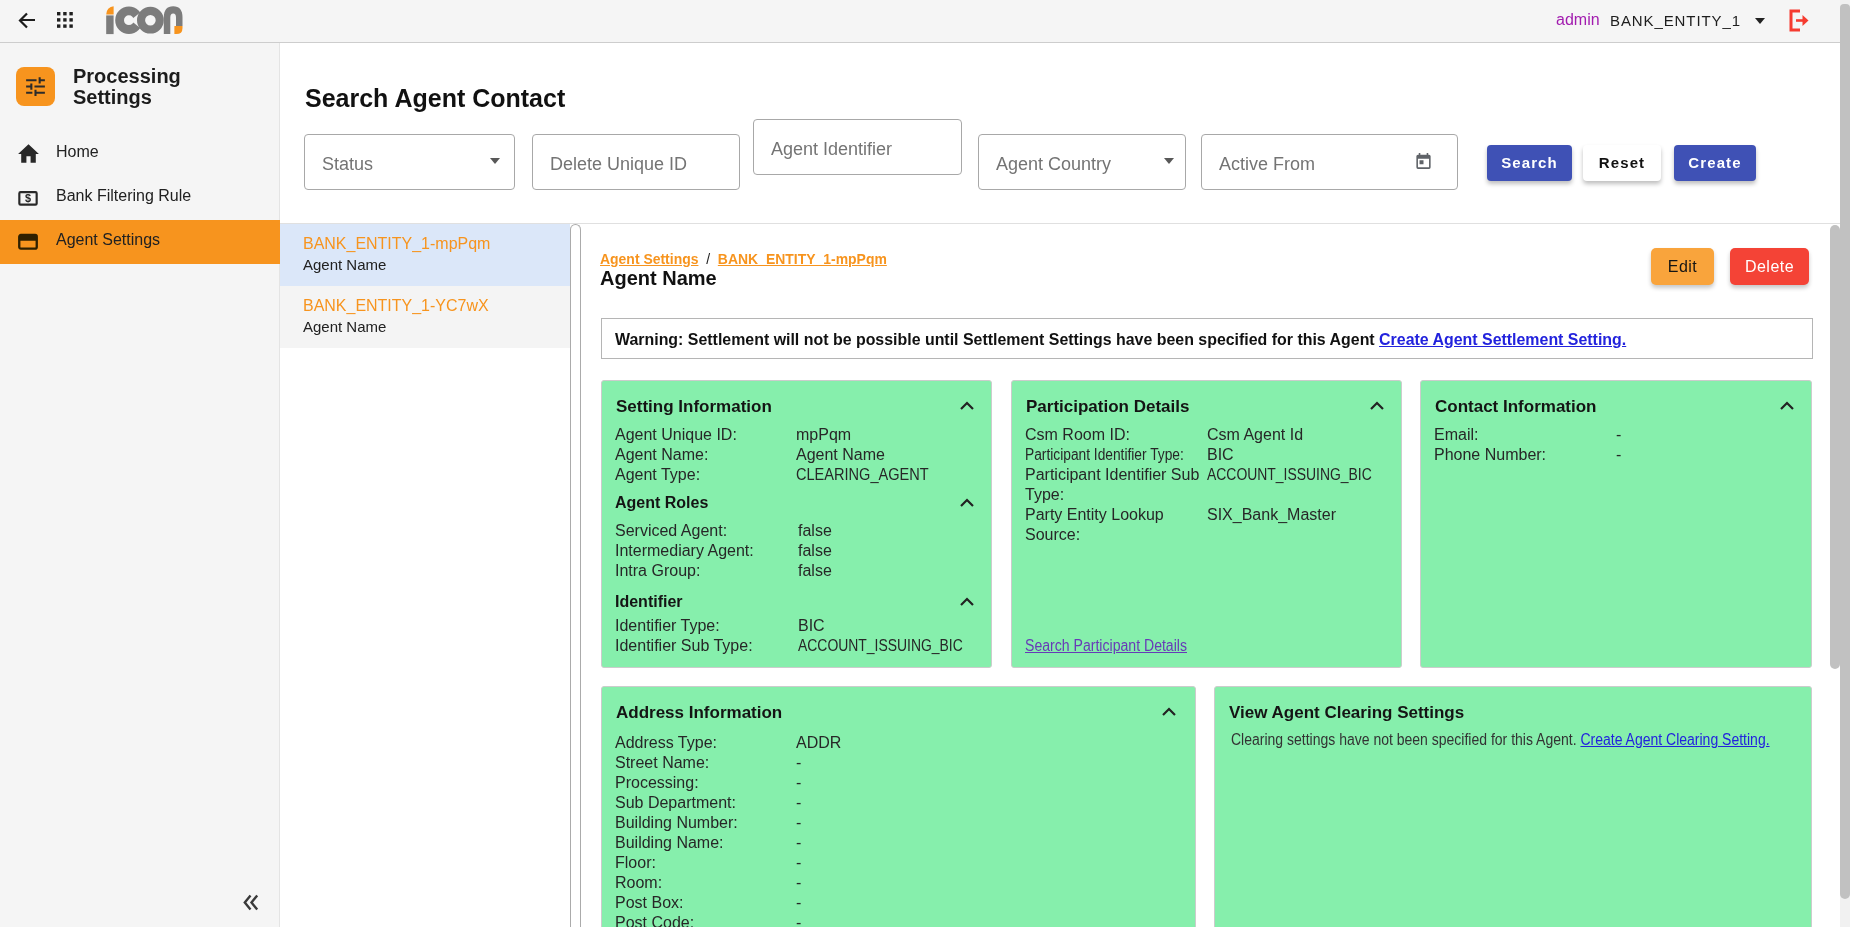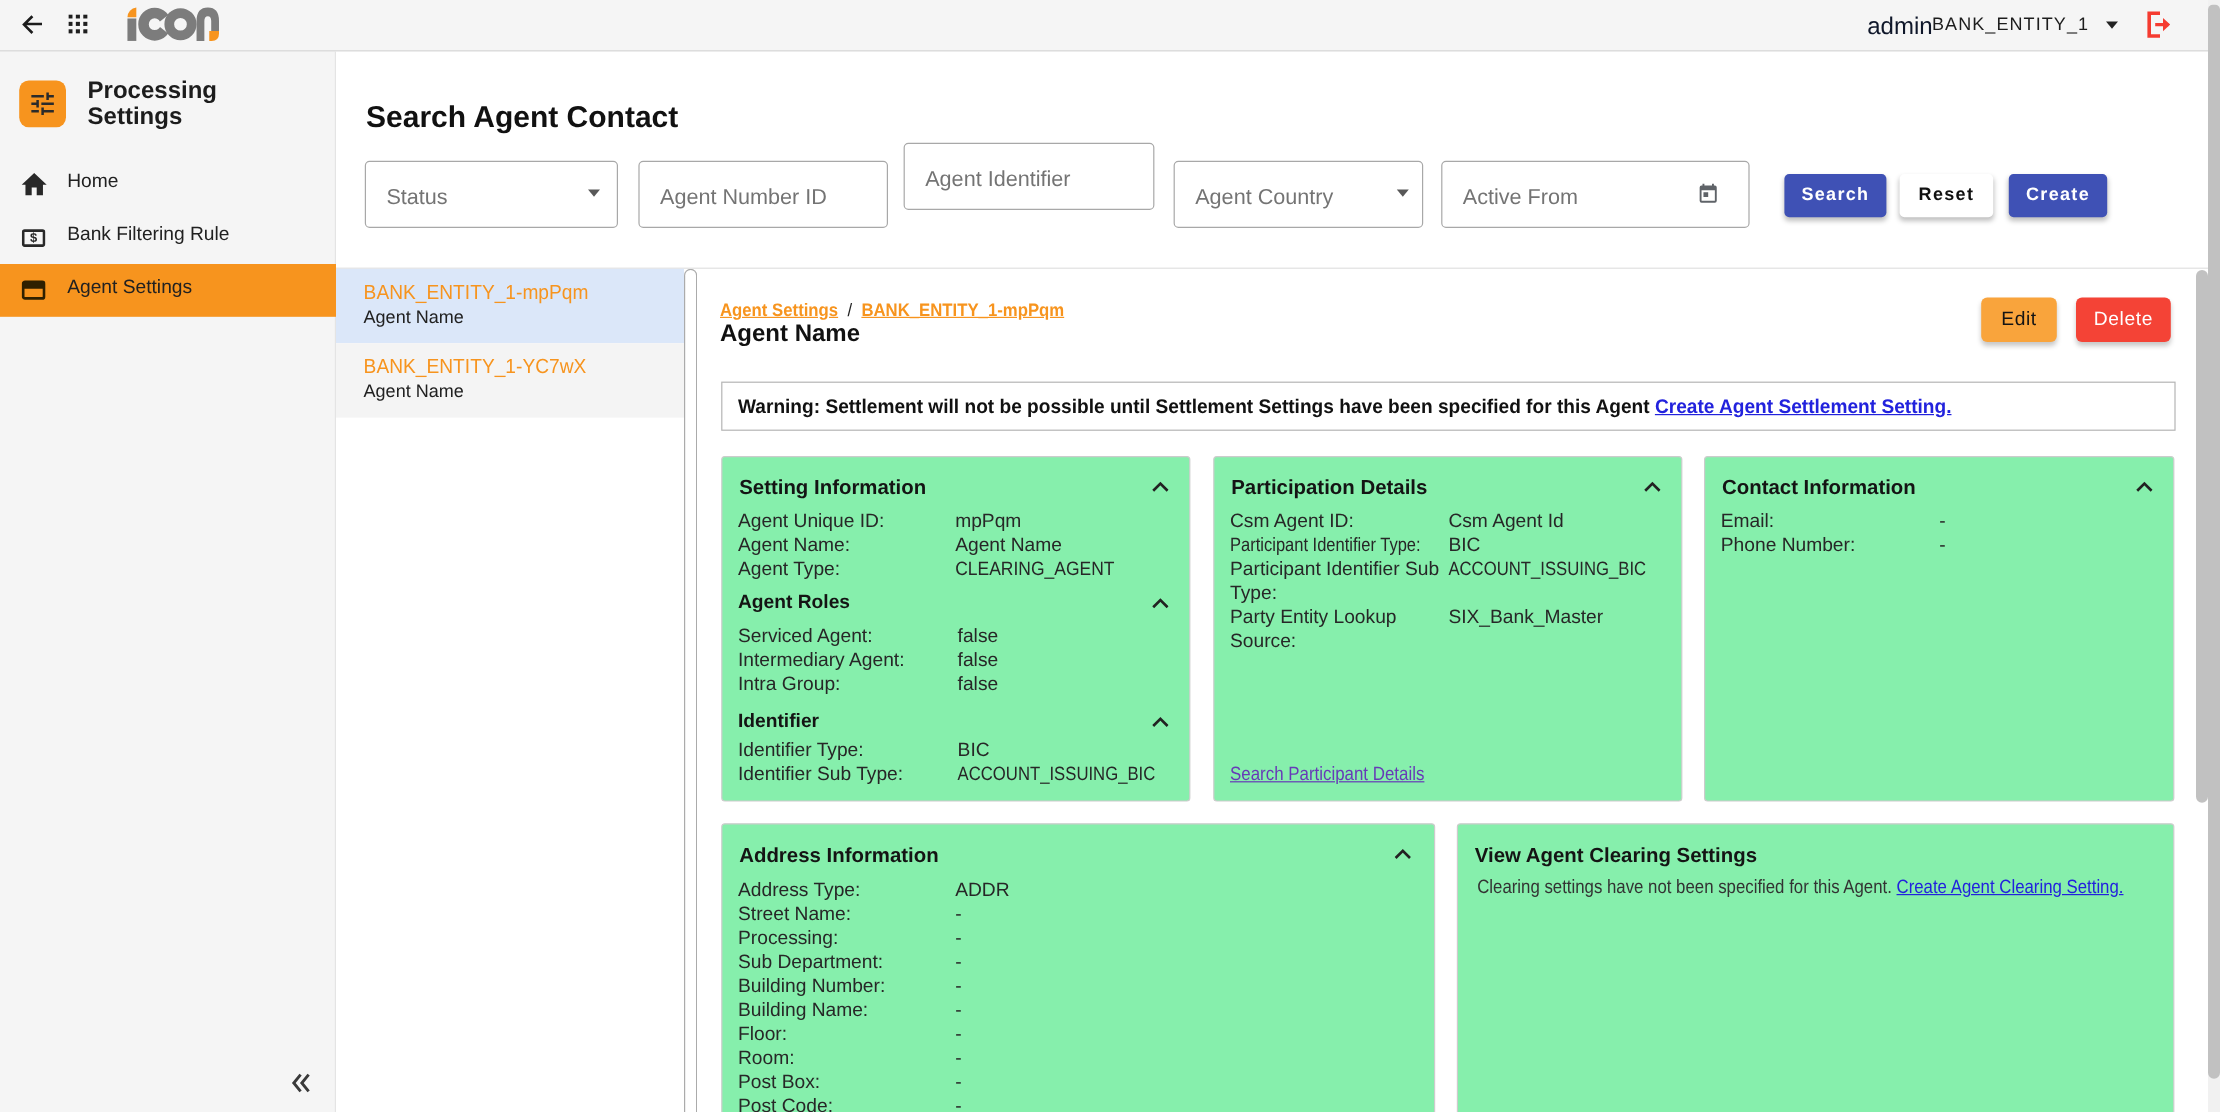--- a/index.html
+++ b/index.html
@@ -64,21 +64,21 @@
   <svg class="abs" style="left:103px;top:4px" width="84" height="32" viewBox="0 0 84 32">
     <rect x="3.2" y="11.4" width="7.4" height="18.7" fill="#7c7c7c"></rect>
     <path d="M10.6 2.2 A 8.2 8.2 0 0 0 3.2 10.4 L10.6 10.4 Z" fill="#f7941e"></path>
     <circle cx="25.9" cy="16.2" r="9.3" fill="none" stroke="#7c7c7c" stroke-width="8.8"></circle>
     <path d="M27.4 16.2 L43 4.0 L43 28.4 Z" fill="#f5f5f5"></path>
     <circle cx="47.4" cy="16.2" r="9.35" fill="none" stroke="#7c7c7c" stroke-width="8.1"></circle>
     <path d="M60.8 30.1 V13.5 Q60.8 2.3 70.2 2.3 Q79.5 2.3 79.5 13.5 V21.9 H73 V13.5 Q73 9.6 70.2 9.6 Q67.3 9.6 67.3 13.5 V30.1 Z" fill="#7c7c7c"></path>
     <path d="M71.4 21.9 H79.5 V23.9 Q79.5 30.1 73.3 30.1 H71.4 Z" fill="#f7941e"></path>
   </svg>
 
-  <span class="abs" style="left:1556px;top:11px;font-size:20px;color:#0f172a">admin</span>
+  <span class="abs" style="left:1556px;top:11px;font-size:16px;color:#a21caf">admin</span>
   <span class="abs" style="left:1610px;top:12px;font-size:15px;letter-spacing:0.9px;color:#1d1d1d">BANK_ENTITY_1</span>
   <div class="abs" style="left:1755px;top:18px;width:0;height:0;border-left:5.5px solid transparent;border-right:5.5px solid transparent;border-top:6.5px solid #222"></div>
   <svg class="abs" style="left:1788px;top:9px" width="24" height="23" viewBox="0 0 24 23">
     <path d="M12 2 H3 V21 H12" stroke="#f53b30" stroke-width="3" fill="none"></path>
     <path d="M8 11.5 H19" stroke="#f53b30" stroke-width="2.6" fill="none"></path>
     <path d="M14.5 6 L20.5 11.5 L14.5 17 Z" fill="#f53b30"></path>
   </svg>
 </div>
 <div id="sidebar">
 
@@ -113,21 +113,21 @@
     </svg>
 </div>
 <div id="main">
   <div class="abs" style="left:25px;top:41px;font-size:25px;font-weight:bold;color:#111">Search Agent Contact</div>
 
   <div class="input" style="left:24px;top:91px;width:211px;height:56px">
       <span class="ph">Status</span>
     </div>
   <div class="selcaret" style="left:210px"></div>
   <div class="input" style="left:252px;top:91px;width:208px;height:56px">
-      <span class="ph">Agent Number ID</span>
+      <span class="ph">Delete Unique ID</span>
     </div>
   <div class="input" style="left:473px;top:76px;width:209px;height:56px">
       <span class="ph">Agent Identifier</span>
     </div>
   <div class="input" style="left:698px;top:91px;width:208px;height:56px">
       <span class="ph">Agent Country</span>
     </div>
   <div class="selcaret" style="left:884px"></div>
   <div class="input" style="left:921px;top:91px;width:257px;height:56px">
       <span class="ph">Active From</span>
@@ -209,21 +209,21 @@
         <span class="k">Identifier Sub Type:</span>
         <span class="v" style="left:183px;display:inline-block;transform:scaleX(0.87);transform-origin:0 0">ACCOUNT_ISSUING_BIC</span>
       </div>
   </div>
   <div class="card" style="left:731px;top:337px;width:391px;height:288px" id="card-part">
     <h3>Participation Details</h3>
     <svg class="chev" style="left:358px;top:20px" width="14" height="9" viewBox="0 0 14 9">
         <path d="M1 8 L7 2 L13 8" stroke="#222" stroke-width="2.2" fill="none"></path>
       </svg>
     <div class="kv" style="left:13px;top:44px">
-        <span class="k">Csm Agent ID:</span>
+        <span class="k">Csm Room ID:</span>
         <span class="v" style="left:182px">Csm Agent Id</span>
       </div>
     <div class="kv" style="left:13px;top:64px">
         <span class="k" style="display:inline-block;transform:scaleX(0.86);transform-origin:0 0">Participant Identifier Type:</span>
         <span class="v" style="left:182px">BIC</span>
       </div>
     <div class="kv" style="left:13px;top:84px">
         <span class="k">Participant Identifier Sub<br>Type:</span>
         <span class="v" style="left:182px;display:inline-block;transform:scaleX(0.87);transform-origin:0 0">ACCOUNT_ISSUING_BIC</span>
       </div>

